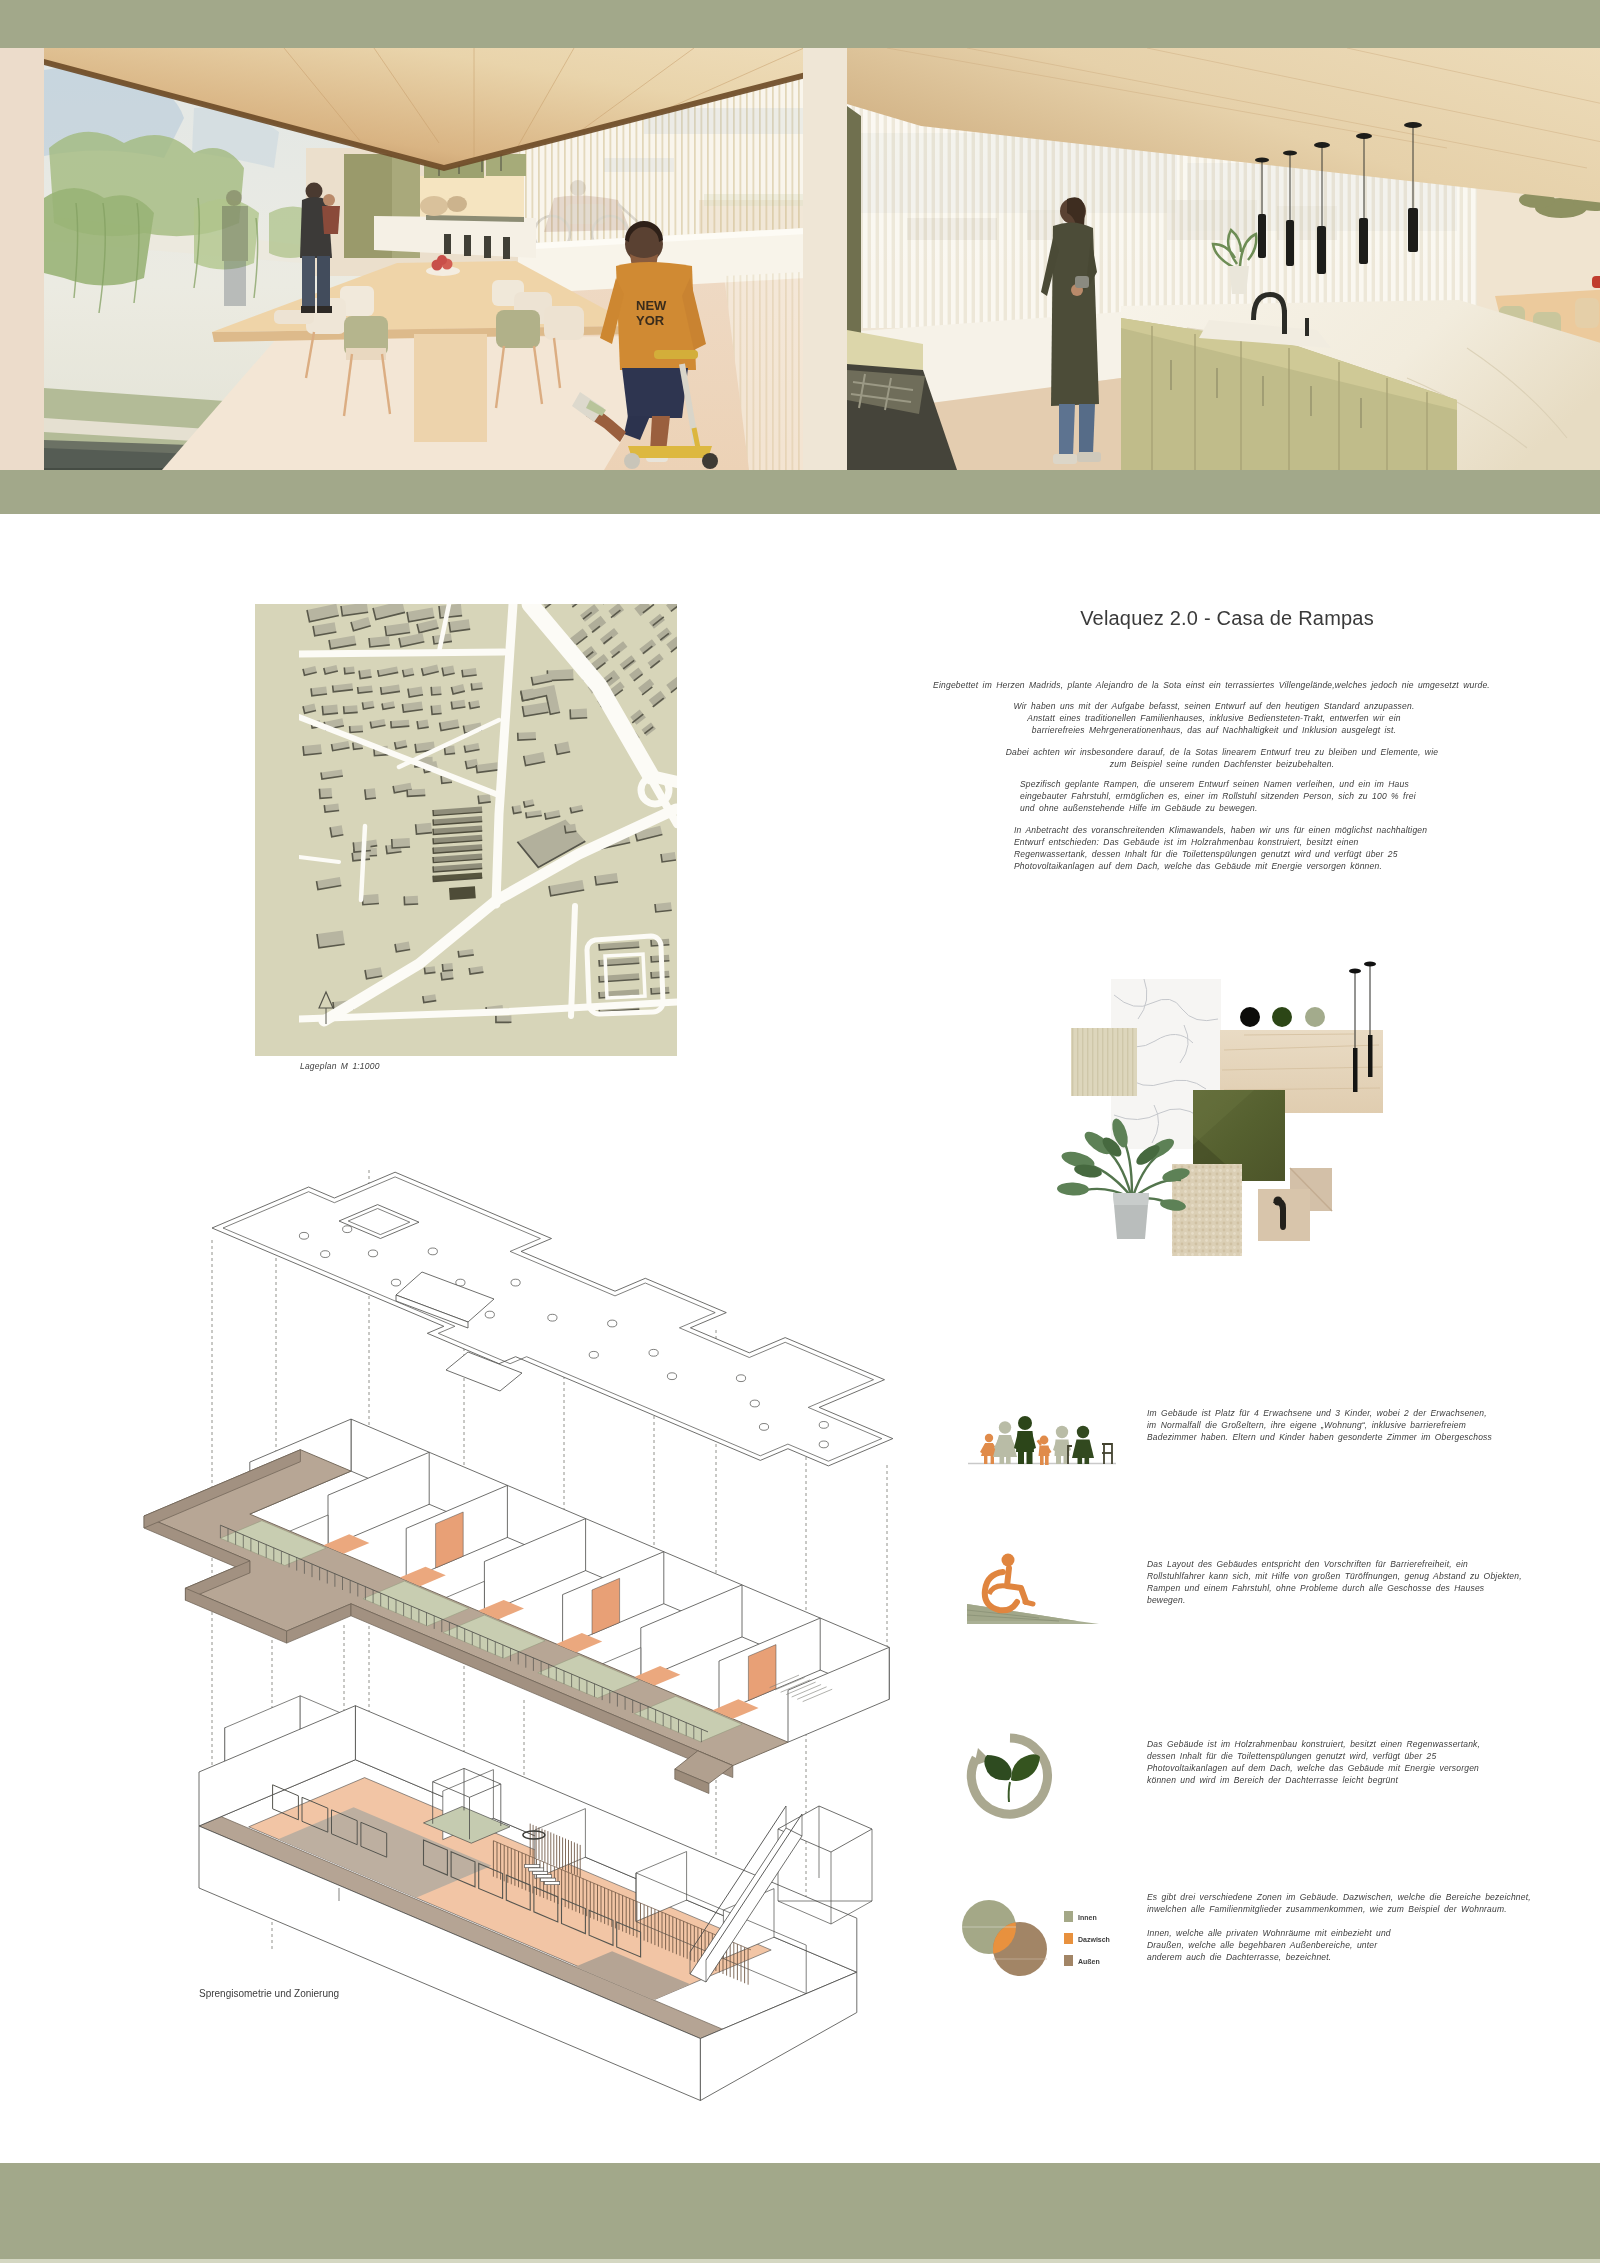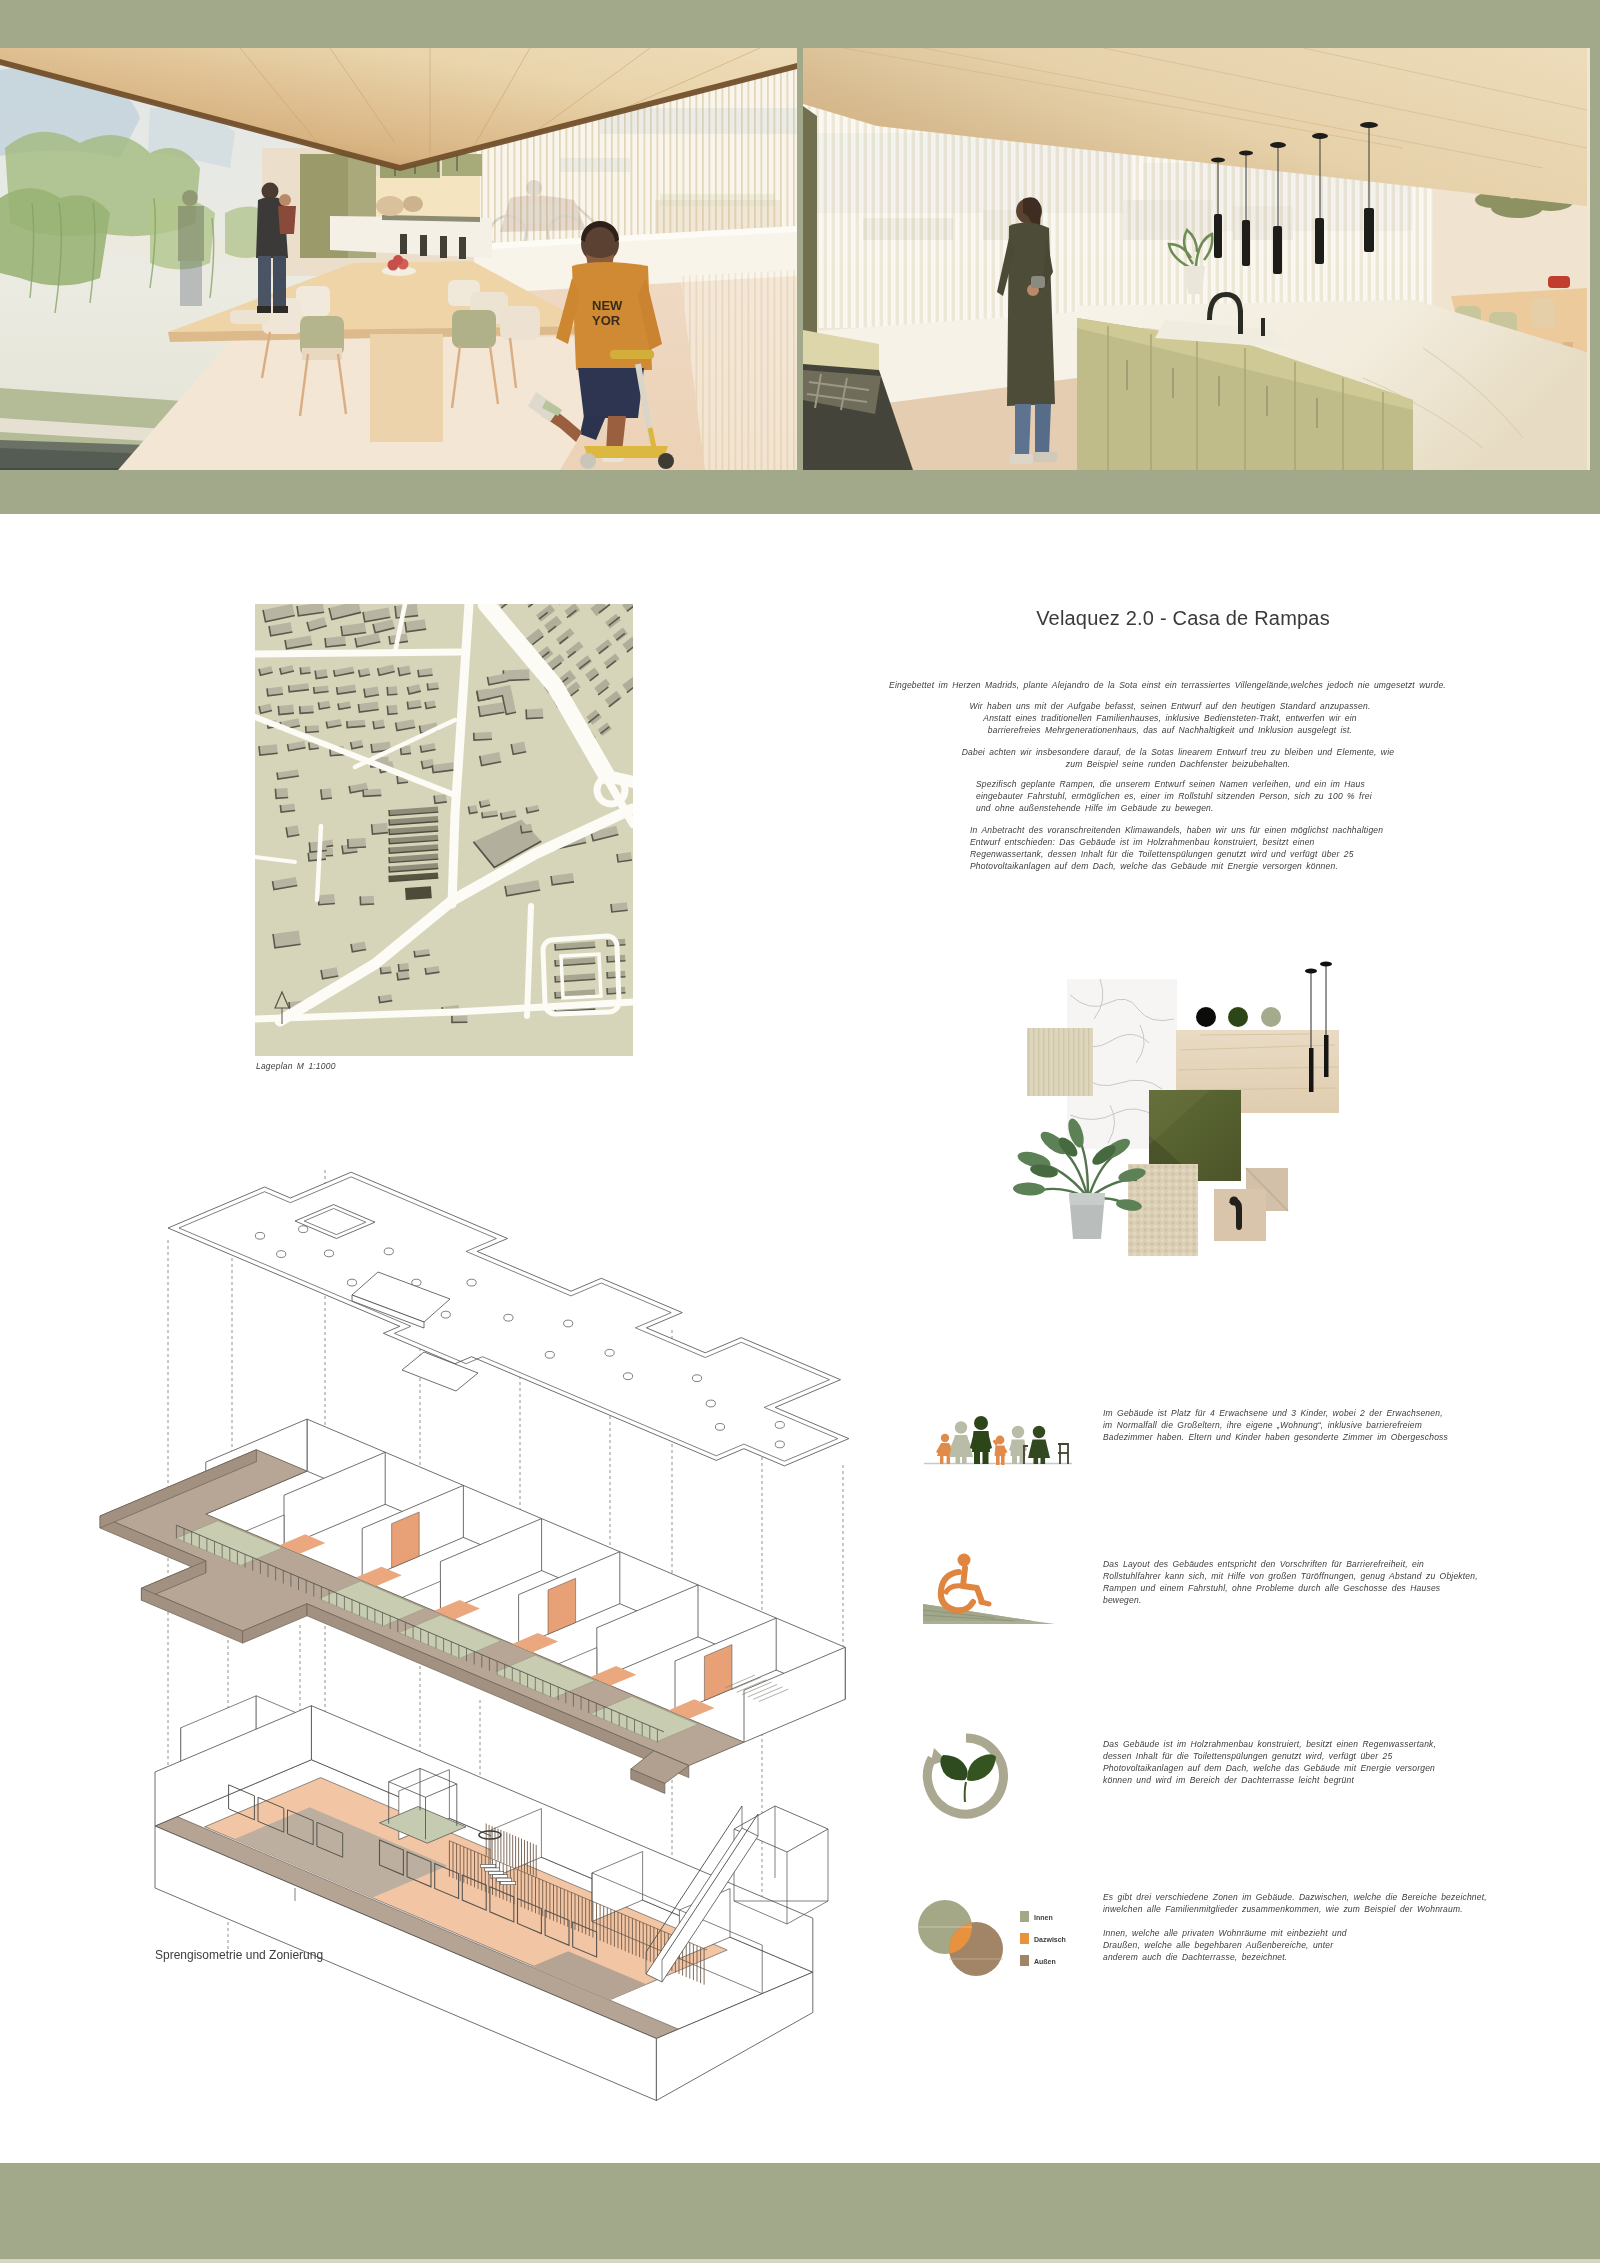--- a/index.html
+++ b/index.html
@@ -1,17 +1,17 @@
 <!DOCTYPE html>
 <html><head>
 <meta charset="utf-8">
 <style>
   html,body{margin:0;padding:0;}
   body{width:1600px;height:2263px;position:relative;background:#ffffff;font-family:"Liberation Sans",sans-serif;overflow:hidden;}
-  .abs{position:absolute;}
+  .abs{position:absolute;padding-left:44px;}
   .txt{color:#3d3d3d;font-size:8.5px;line-height:12.1px;letter-spacing:0.2px;word-spacing:1.7px;font-style:italic;}
 </style>
 </head>
 <body>
 
 <div class="abs" style="left:0;top:0;width:1600px;height:48px;background:#a2a88a;"></div>
 
 <div class="abs" style="left:1590px;top:48px;width:10px;height:422px;background:#a2a88a;"></div>
 
 <div class="abs" style="left:797px;top:48px;width:6px;height:422px;background:#a2a88a;"></div>
@@ -1653,17 +1653,17 @@
       <polygon points="649.0,756.0 702.0,779.0 743.0,756.0" fill="none" stroke="#4a4a48" stroke-width="0.7"></polygon>
       <polygon points="657.0,683.0 673.0,691.0 577.0,837.0 561.0,829.0" fill="#ffffff" stroke="#4a4a48" stroke-width="0.8"></polygon>
       <line x1="657.0" y1="661.0" x2="561.0" y2="807.0" stroke="#4a4a48" stroke-width="0.9"></line>
       <line x1="673.0" y1="669.0" x2="577.0" y2="815.0" stroke="#4a4a48" stroke-width="0.9"></line>
       <line x1="657.0" y1="661.0" x2="657.0" y2="683.0" stroke="#4a4a48" stroke-width="0.7"></line>
       <line x1="673.0" y1="669.0" x2="673.0" y2="691.0" stroke="#4a4a48" stroke-width="0.7"></line>
       <line x1="561.0" y1="807.0" x2="561.0" y2="829.0" stroke="#4a4a48" stroke-width="0.7"></line>
       <line x1="577.0" y1="815.0" x2="577.0" y2="837.0" stroke="#4a4a48" stroke-width="0.7"></line>
     </svg></div>
 
-<div class="abs" style="left:155px;top:1948px;font-size:12px;color:#3d3d3d;">Sprengisometrie und Zonierung</div>
+<div class="abs" style="left:155px;top:1988px;font-size:10px;color:#3d3d3d;">Sprengisometrie und Zonierung</div>
 
 <div class="abs" style="left:0;top:2163px;width:1600px;height:96px;background:#a2a88a;"></div>
 
 <div class="abs" style="left:0;top:2259px;width:1600px;height:4px;background:#d4d7c2;"></div>
 
 </body></html>

